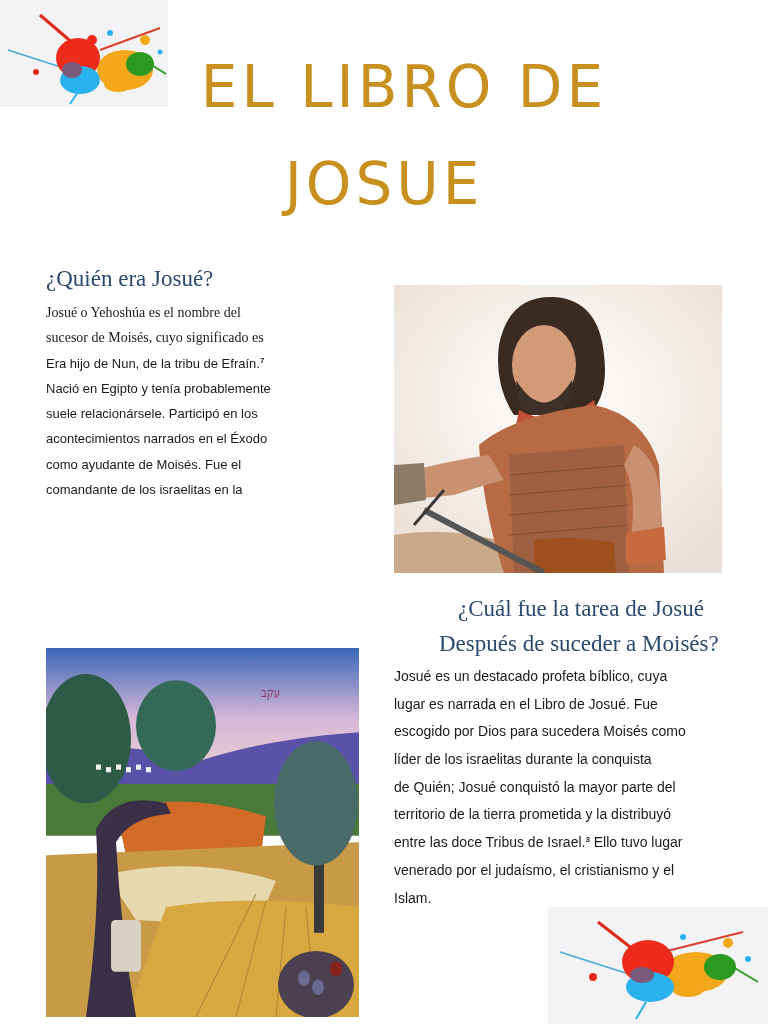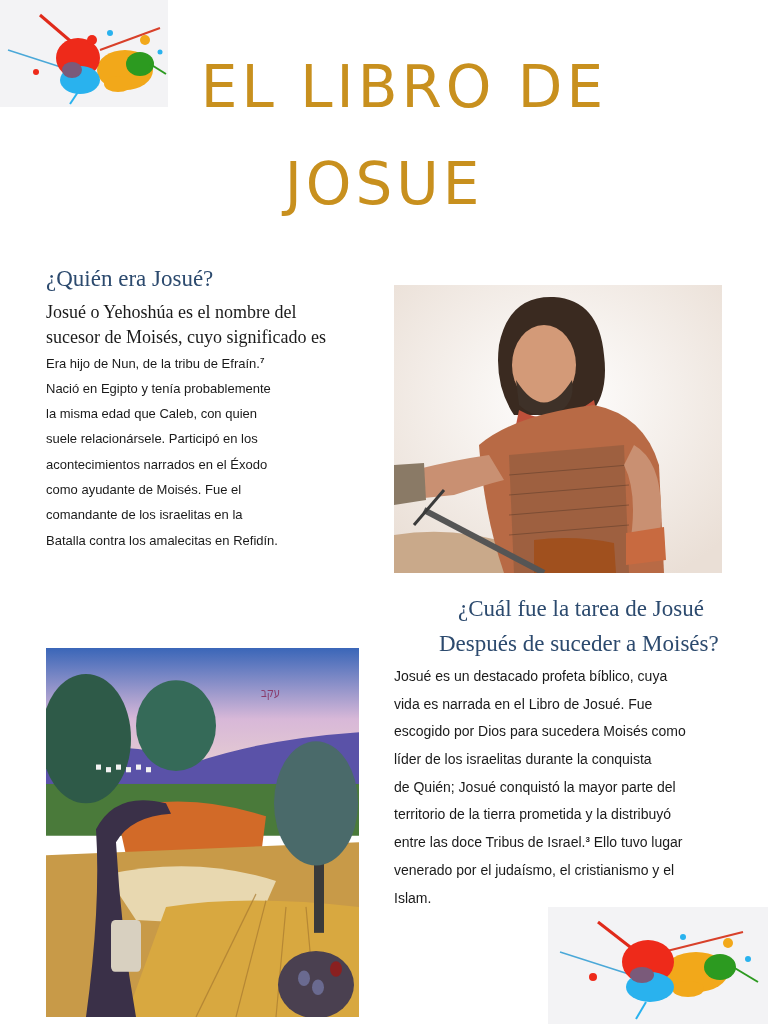--- a/index.html
+++ b/index.html
@@ -30,21 +30,21 @@
     white-space: nowrap;
   }
   #heading-1 { left: 46px; top: 266px; }
   #heading-2a { left: 458px; top: 596px; }
   #heading-2b { left: 439px; top: 631px; }
 
   .para {
     position: absolute; font-size: 13px; color: #1a1a1a;
   }
   .para .ln { display: block; height: 25.3px; line-height: 25.3px; white-space: nowrap; }
-  .serif { font-family: "Liberation Serif", serif; font-size: 18px; }
+  .serif { font-family: "Liberation Serif", serif; font-size: 14px; }
   .it { font-style: italic; }
   sup { font-size: 8px; line-height: 0; vertical-align: 5px; font-weight: bold; }
 
   #para-1 { left: 46px; top: 300px; }
   #para-2 { left: 394px; top: 663px; }
   #para-2 .ln { height: 27.7px; line-height: 27.7px; font-size: 14px; }
 
   .photo { position: absolute; overflow: hidden; }
   .photo svg { width: 100%; height: 100%; display: block; }
   #photo-josue { left: 394px; top: 285px; width: 328px; height: 288px; }
@@ -76,26 +76,24 @@
 
 <div class="title" id="title-line-1">EL LIBRO DE</div>
 <div class="title" id="title-line-2">JOSUE</div>
 
 <div class="heading" id="heading-1">¿Quién era Josué?</div>
 <div class="para" id="para-1">
   <span class="ln serif">Josué o Yehoshúa es el nombre del</span>
   <span class="ln serif">sucesor de Moisés, cuyo significado es</span>
   <span class="ln"><span>Era hijo de Nun, de la tribu de Efraín.</span><sup>7</sup></span>
   <span class="ln">Nació en Egipto y tenía probablemente</span>
-  <span class="ln">la misma edad que Caleb, con quien</span>
   <span class="ln">suele relacionársele. Participó en los</span>
   <span class="ln">acontecimientos narrados en el Éxodo</span>
   <span class="ln">como ayudante de Moisés. Fue el</span>
   <span class="ln">comandante de los israelitas en la</span>
-  <span class="ln">Batalla contra los amalecitas en Refidín.</span>
 </div>
 
 <div class="photo" id="photo-josue" title="Josué warrior portrait with sword">
   <svg viewBox="0 0 328 288" preserveAspectRatio="none">
     <defs>
       <radialGradient id="bgGrad" cx="50%" cy="40%" r="70%">
         <stop offset="0" stop-color="#ffffff"></stop>
         <stop offset="1" stop-color="#eadfd6"></stop>
       </radialGradient>
     </defs>
@@ -178,21 +176,21 @@
         <rect x="80" y="92" width="5" height="4"></rect>
       <rect x="90" y="90" width="5" height="4"></rect>
         <rect x="100" y="92" width="5" height="4"></rect>
     </g>
     <text x="215" y="38" fill="#8a3a6a" font-size="10" font-family="DejaVu Sans, sans-serif">עקב</text>
   </svg>
 </div>
 
 <div class="para" id="para-2">
   <span class="ln">Josué es un destacado profeta bíblico, cuya</span>
-  <span class="ln">vida es narrada en el Libro de Josué. Fue</span>
+  <span class="ln">lugar es narrada en el Libro de Josué. Fue</span>
   <span class="ln">escogido por Dios para sucedera Moisés como</span>
   <span class="ln">líder de los israelitas durante la conquista</span>
   <span class="ln">de Quién; Josué conquistó la mayor parte del</span>
   <span class="ln">territorio de la tierra prometida y la distribuyó</span>
   <span class="ln"><span>entre las doce Tribus de Israel.</span><sup>3</sup><span> Ello tuvo lugar</span></span>
   <span class="ln">venerado por el judaísmo, el cristianismo y el</span>
   <span class="ln">Islam.</span>
 </div>
 
 <div class="splash" id="splash-bottom">

